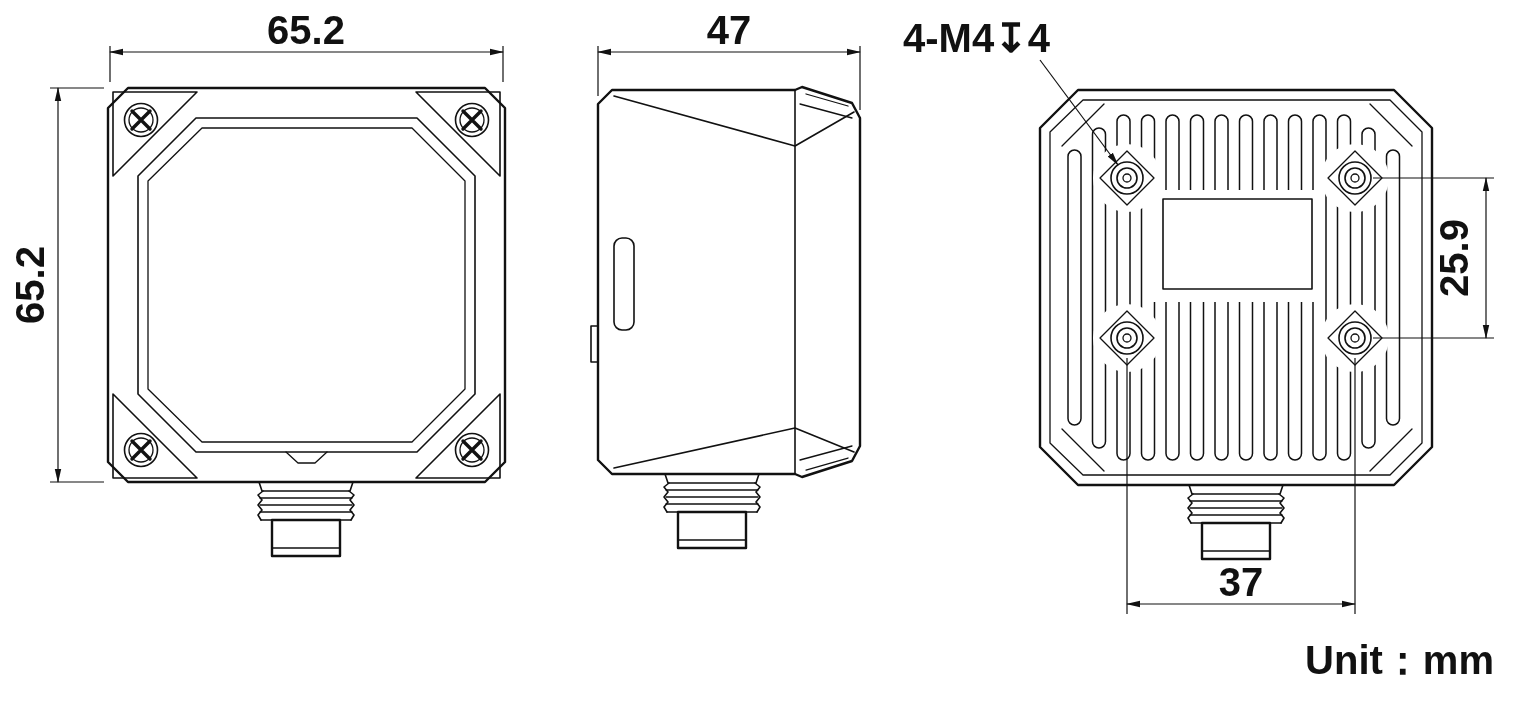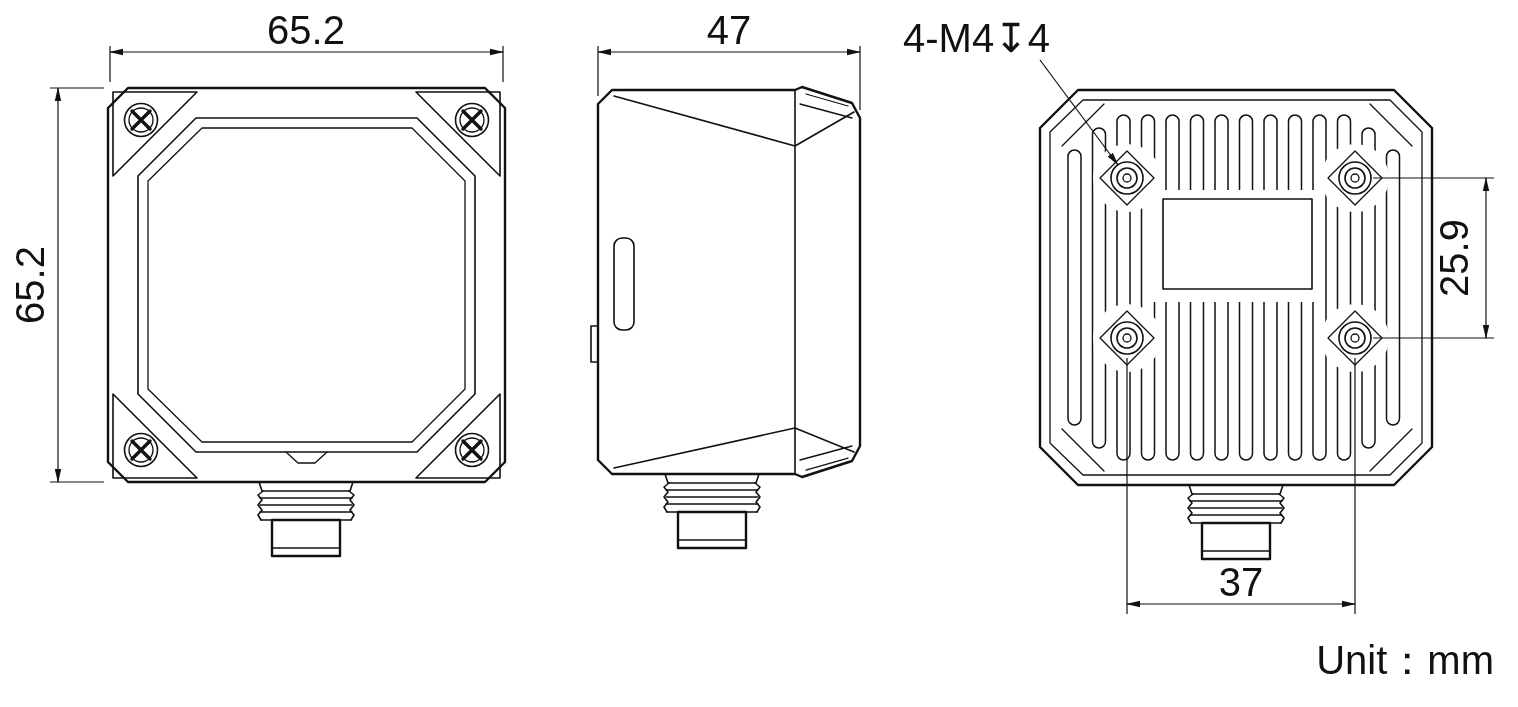--- a/index.html
+++ b/index.html
@@ -3,20 +3,21 @@
 <meta charset="utf-8">
 <style>
   html, body { margin: 0; padding: 0; background: #ffffff; }
   .page {
     position: relative;
     width: 1518px;
     height: 707px;
     background: #ffffff;
     font-family: "Liberation Sans", sans-serif;
     overflow: hidden;
+    font-weight: bold;
   }
   svg { display: block; }
   .obj   { stroke: #111111; fill: none; stroke-width: 2.4; stroke-linejoin: round; stroke-linecap: round; }
   .obj2  { stroke: #111111; fill: none; stroke-width: 1.6; stroke-linejoin: round; stroke-linecap: round; }
   .obj3  { stroke: #111111; fill: none; stroke-width: 1.3; stroke-linejoin: round; stroke-linecap: round; }
   .fin   { stroke: #111111; fill: #ffffff; stroke-width: 1.5; }
   .clear { fill: #ffffff; stroke: none; }
   .dim   { stroke: #111111; fill: none; stroke-width: 1.2; }
   .dimtext {
     fill: #111111;

